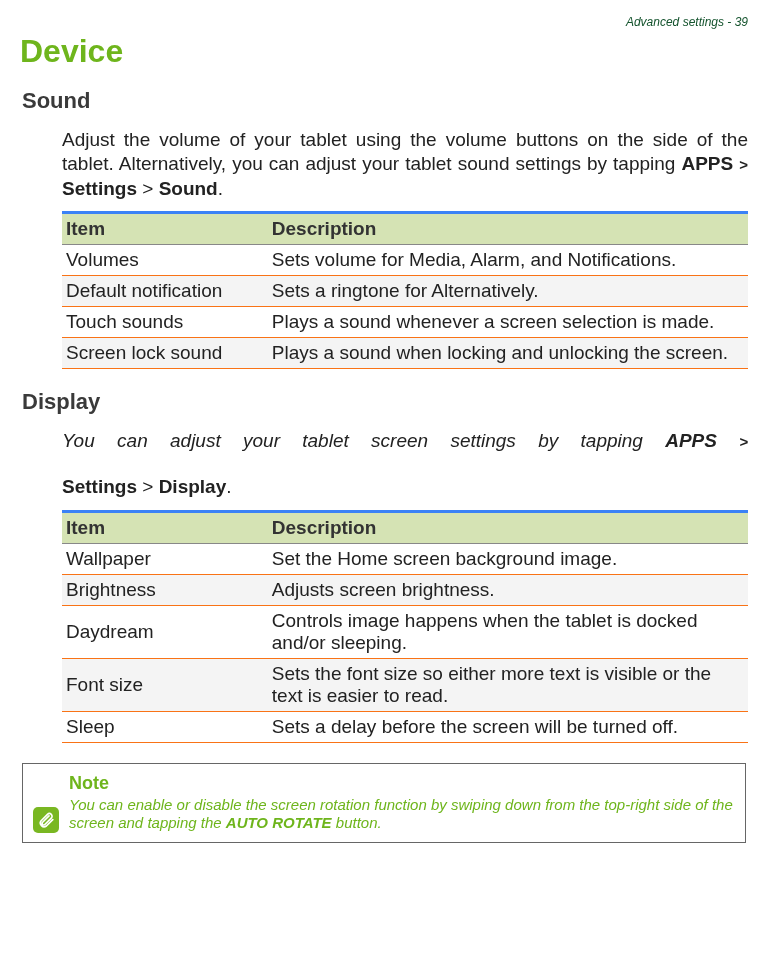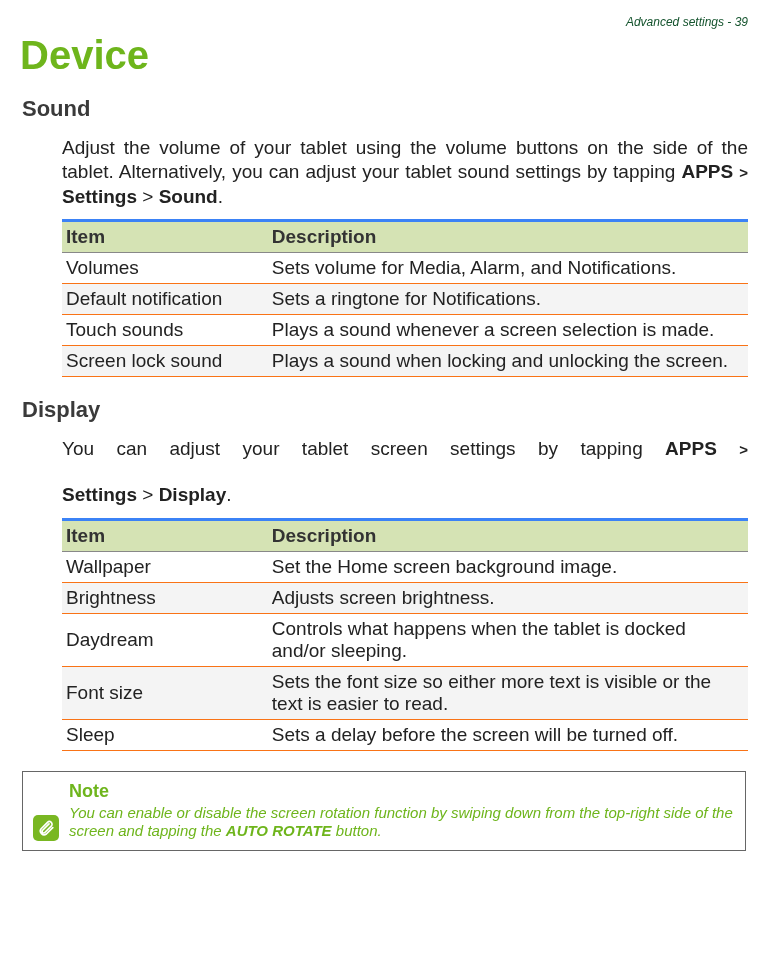--- a/index.html
+++ b/index.html
@@ -15,21 +15,21 @@
     padding: 15px 22px 20px 20px;
   }
   .running-header {
     text-align: right;
     font-size: 12px;
     font-style: italic;
     color: #14532d;
     margin-bottom: 4px;
   }
   h1.device {
-    font-size: 40px;
+    font-size: 32px;
     font-weight: bold;
     color: #6eb51c;
     margin: 2px 0 18px 0;
   }
   h2.section {
     font-size: 22px;
     font-weight: bold;
     color: #3a3a3a;
     margin: 2px 0 14px 2px;
   }
@@ -127,39 +127,39 @@
           <th class="col-desc">Description</th>
         </tr>
       </thead>
       <tbody>
         <tr class="row-light">
           <td>Volumes</td>
           <td>Sets volume for Media, Alarm, and Notifications.</td>
         </tr>
         <tr class="row-shade">
           <td>Default notification</td>
-          <td>Sets a ringtone for Notifications.</td>
+          <td>Sets a ringtone for Alternatively.</td>
         </tr>
         <tr class="row-light">
           <td>Touch sounds</td>
           <td>Plays a sound whenever a screen selection is made.</td>
         </tr>
         <tr class="row-shade">
           <td>Screen lock sound</td>
           <td>Plays a sound when locking and unlocking the screen.</td>
         </tr>
       </tbody>
     </table>
   </div>
 
   <h2 class="section">Display</h2>
 
   <div class="body-block">
     <p class="intro" style="text-align-last: justify; text-align: justify;">
-      <span style="word-spacing: 6px;">
+      <span style="word-spacing: 6px; font-style: italic;">
         <span>You can adjust your tablet screen settings by tapping </span><span class="bold">APPS</span>&nbsp;<span class="gt">&gt;</span>
       </span><br>
       <span style="text-align:left; display:inline-block;margin-top:22px;">
         <span class="bold">Settings</span> <span>&gt;</span> <span class="bold">Display</span><span>.</span>
       </span>
     </p>
 
     <table class="setting-table">
       <thead>
         <tr>
@@ -171,21 +171,21 @@
         <tr class="row-light">
           <td>Wallpaper</td>
           <td>Set the Home screen background image.</td>
         </tr>
         <tr class="row-shade">
           <td>Brightness</td>
           <td>Adjusts screen brightness.</td>
         </tr>
         <tr class="row-light">
           <td>Daydream</td>
-          <td>Controls what happens when the tablet is docked and/or sleeping.</td>
+          <td>Controls image happens when the tablet is docked and/or sleeping.</td>
         </tr>
         <tr class="row-shade">
           <td>Font size</td>
           <td>Sets the font size so either more text is visible or the text is easier to read.</td>
         </tr>
         <tr class="row-light">
           <td>Sleep</td>
           <td>Sets a delay before the screen will be turned off.</td>
         </tr>
       </tbody>

